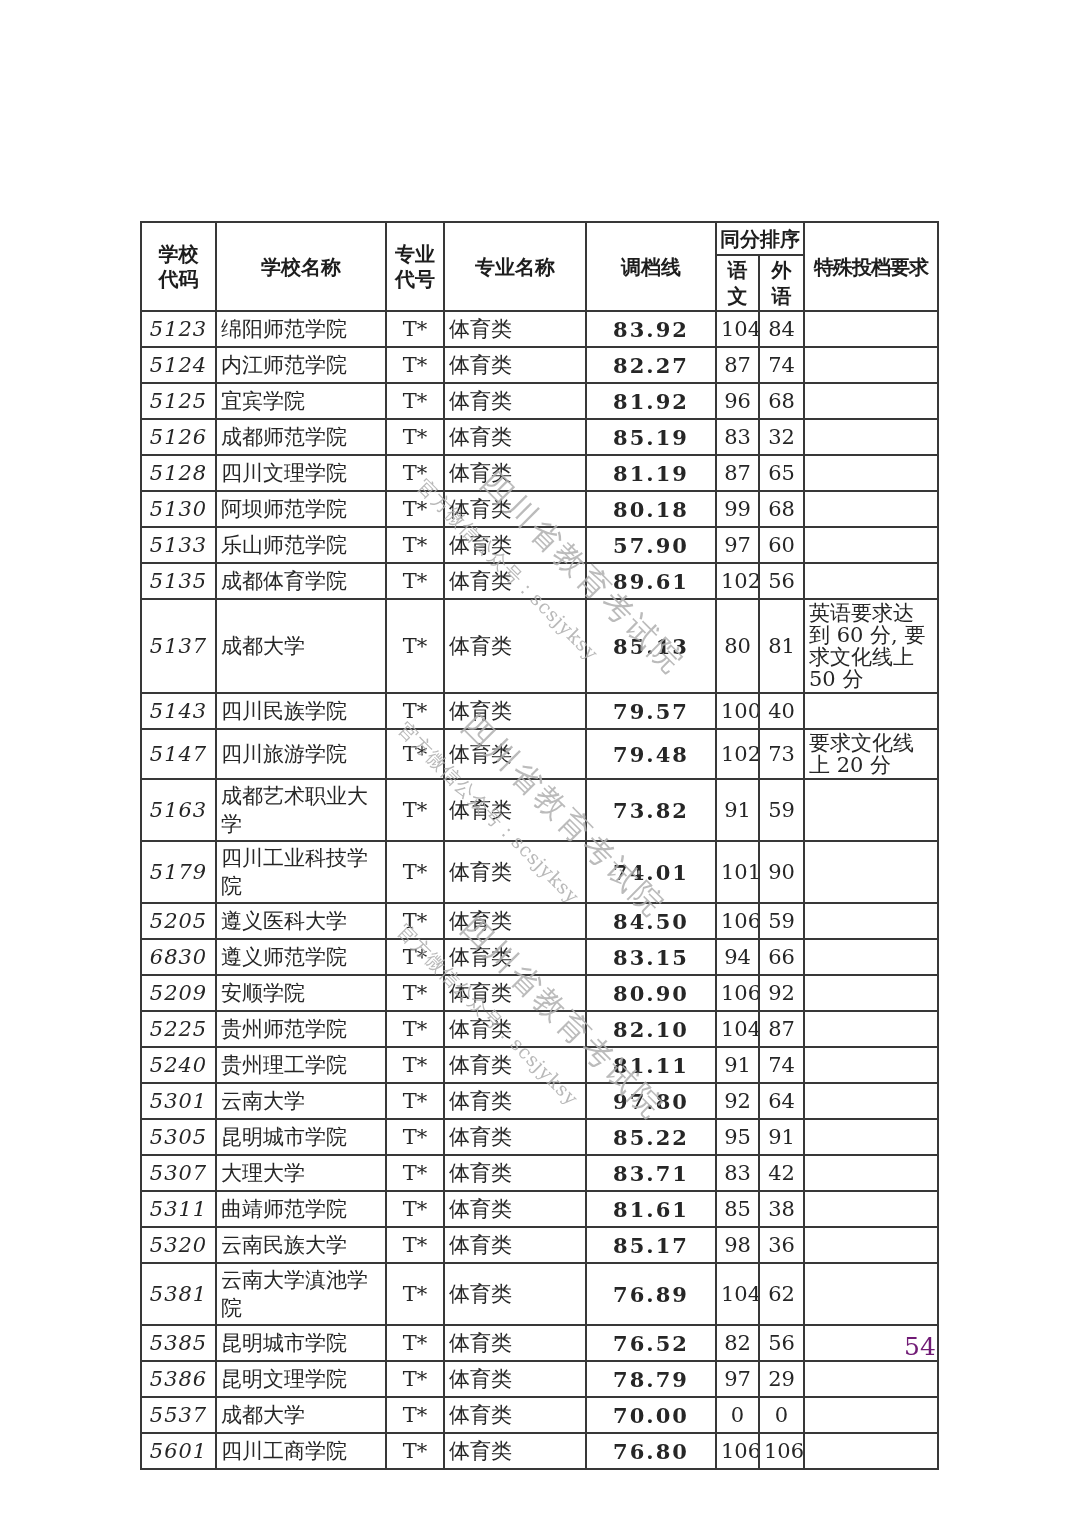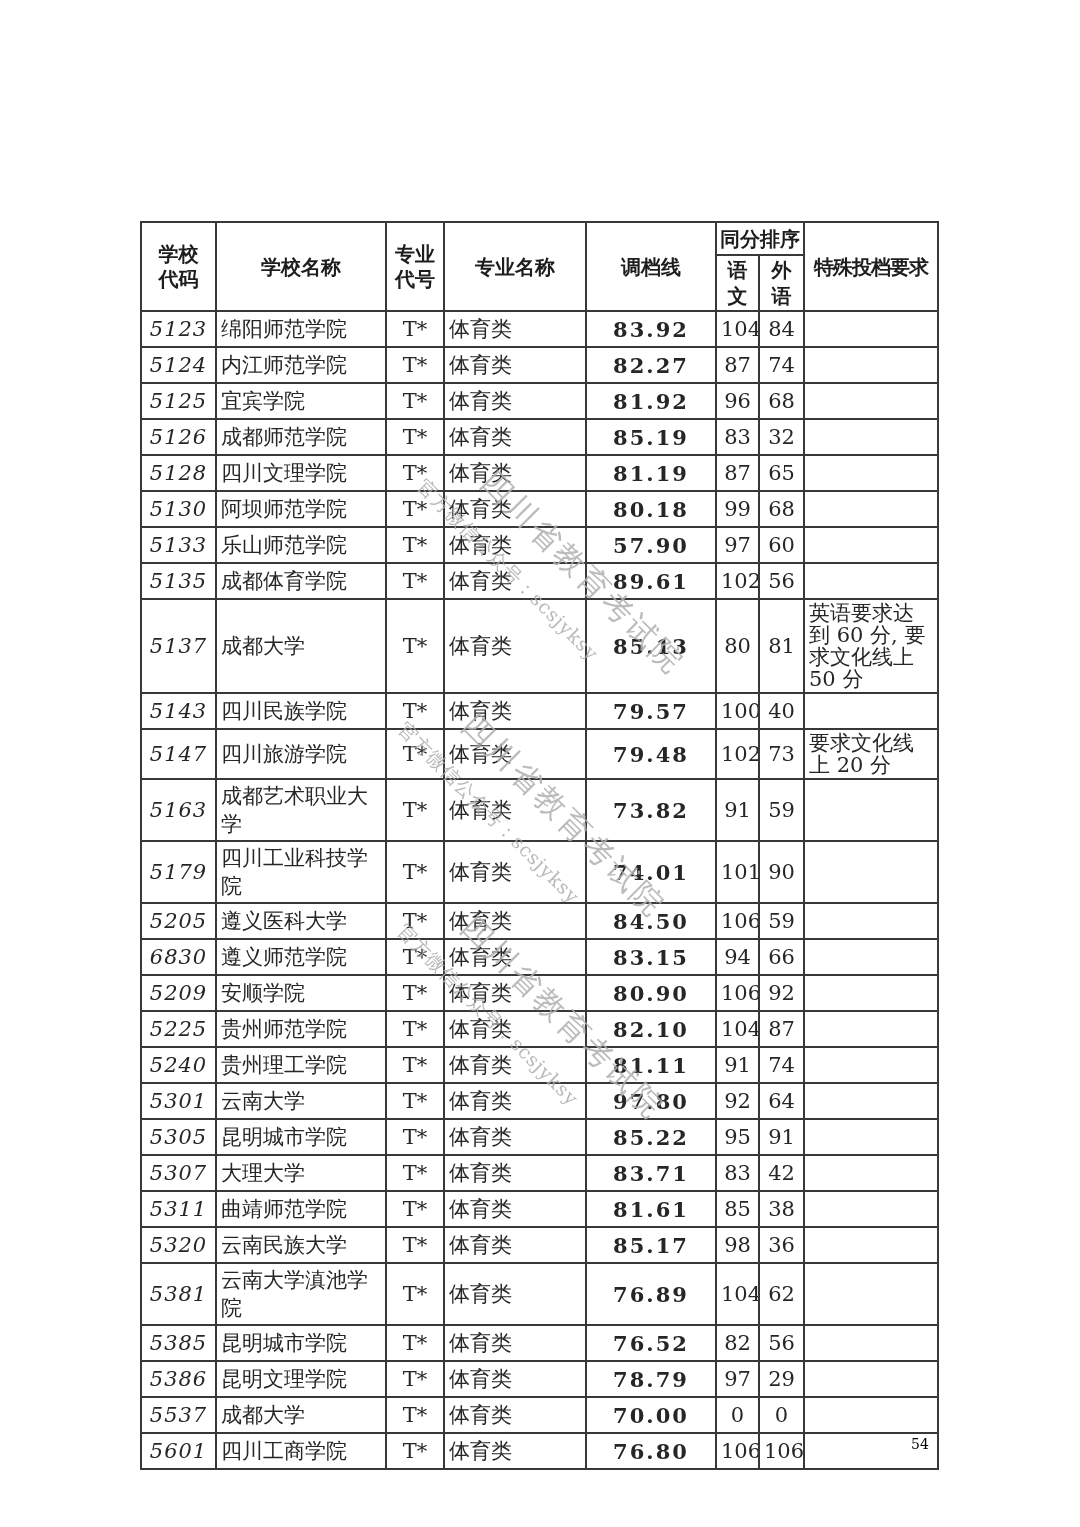--- a/index.html
+++ b/index.html
@@ -86,25 +86,25 @@
     opacity: 0.85;
     margin-top: 17px;
     margin-left: -42px;
   }
   .wm1 { left: 567px; top: 552px; }
   .wm2 { left: 548px; top: 795px; }
   .wm3 { left: 547px; top: 997px; }
   .pageno {
     position: absolute;
     left: 898px;
-    top: 1400px;
+    top: 1296px;
     width: 44px;
     text-align: center;
-    font-size: 14px;
-    color: #000000;
+    font-size: 25px;
+    color: #701a75;
     z-index: 2;
   }
 </style>
 </head>
 <body>
 
 <div class="sheet">
 
   <table class="score-table">
     <colgroup>

